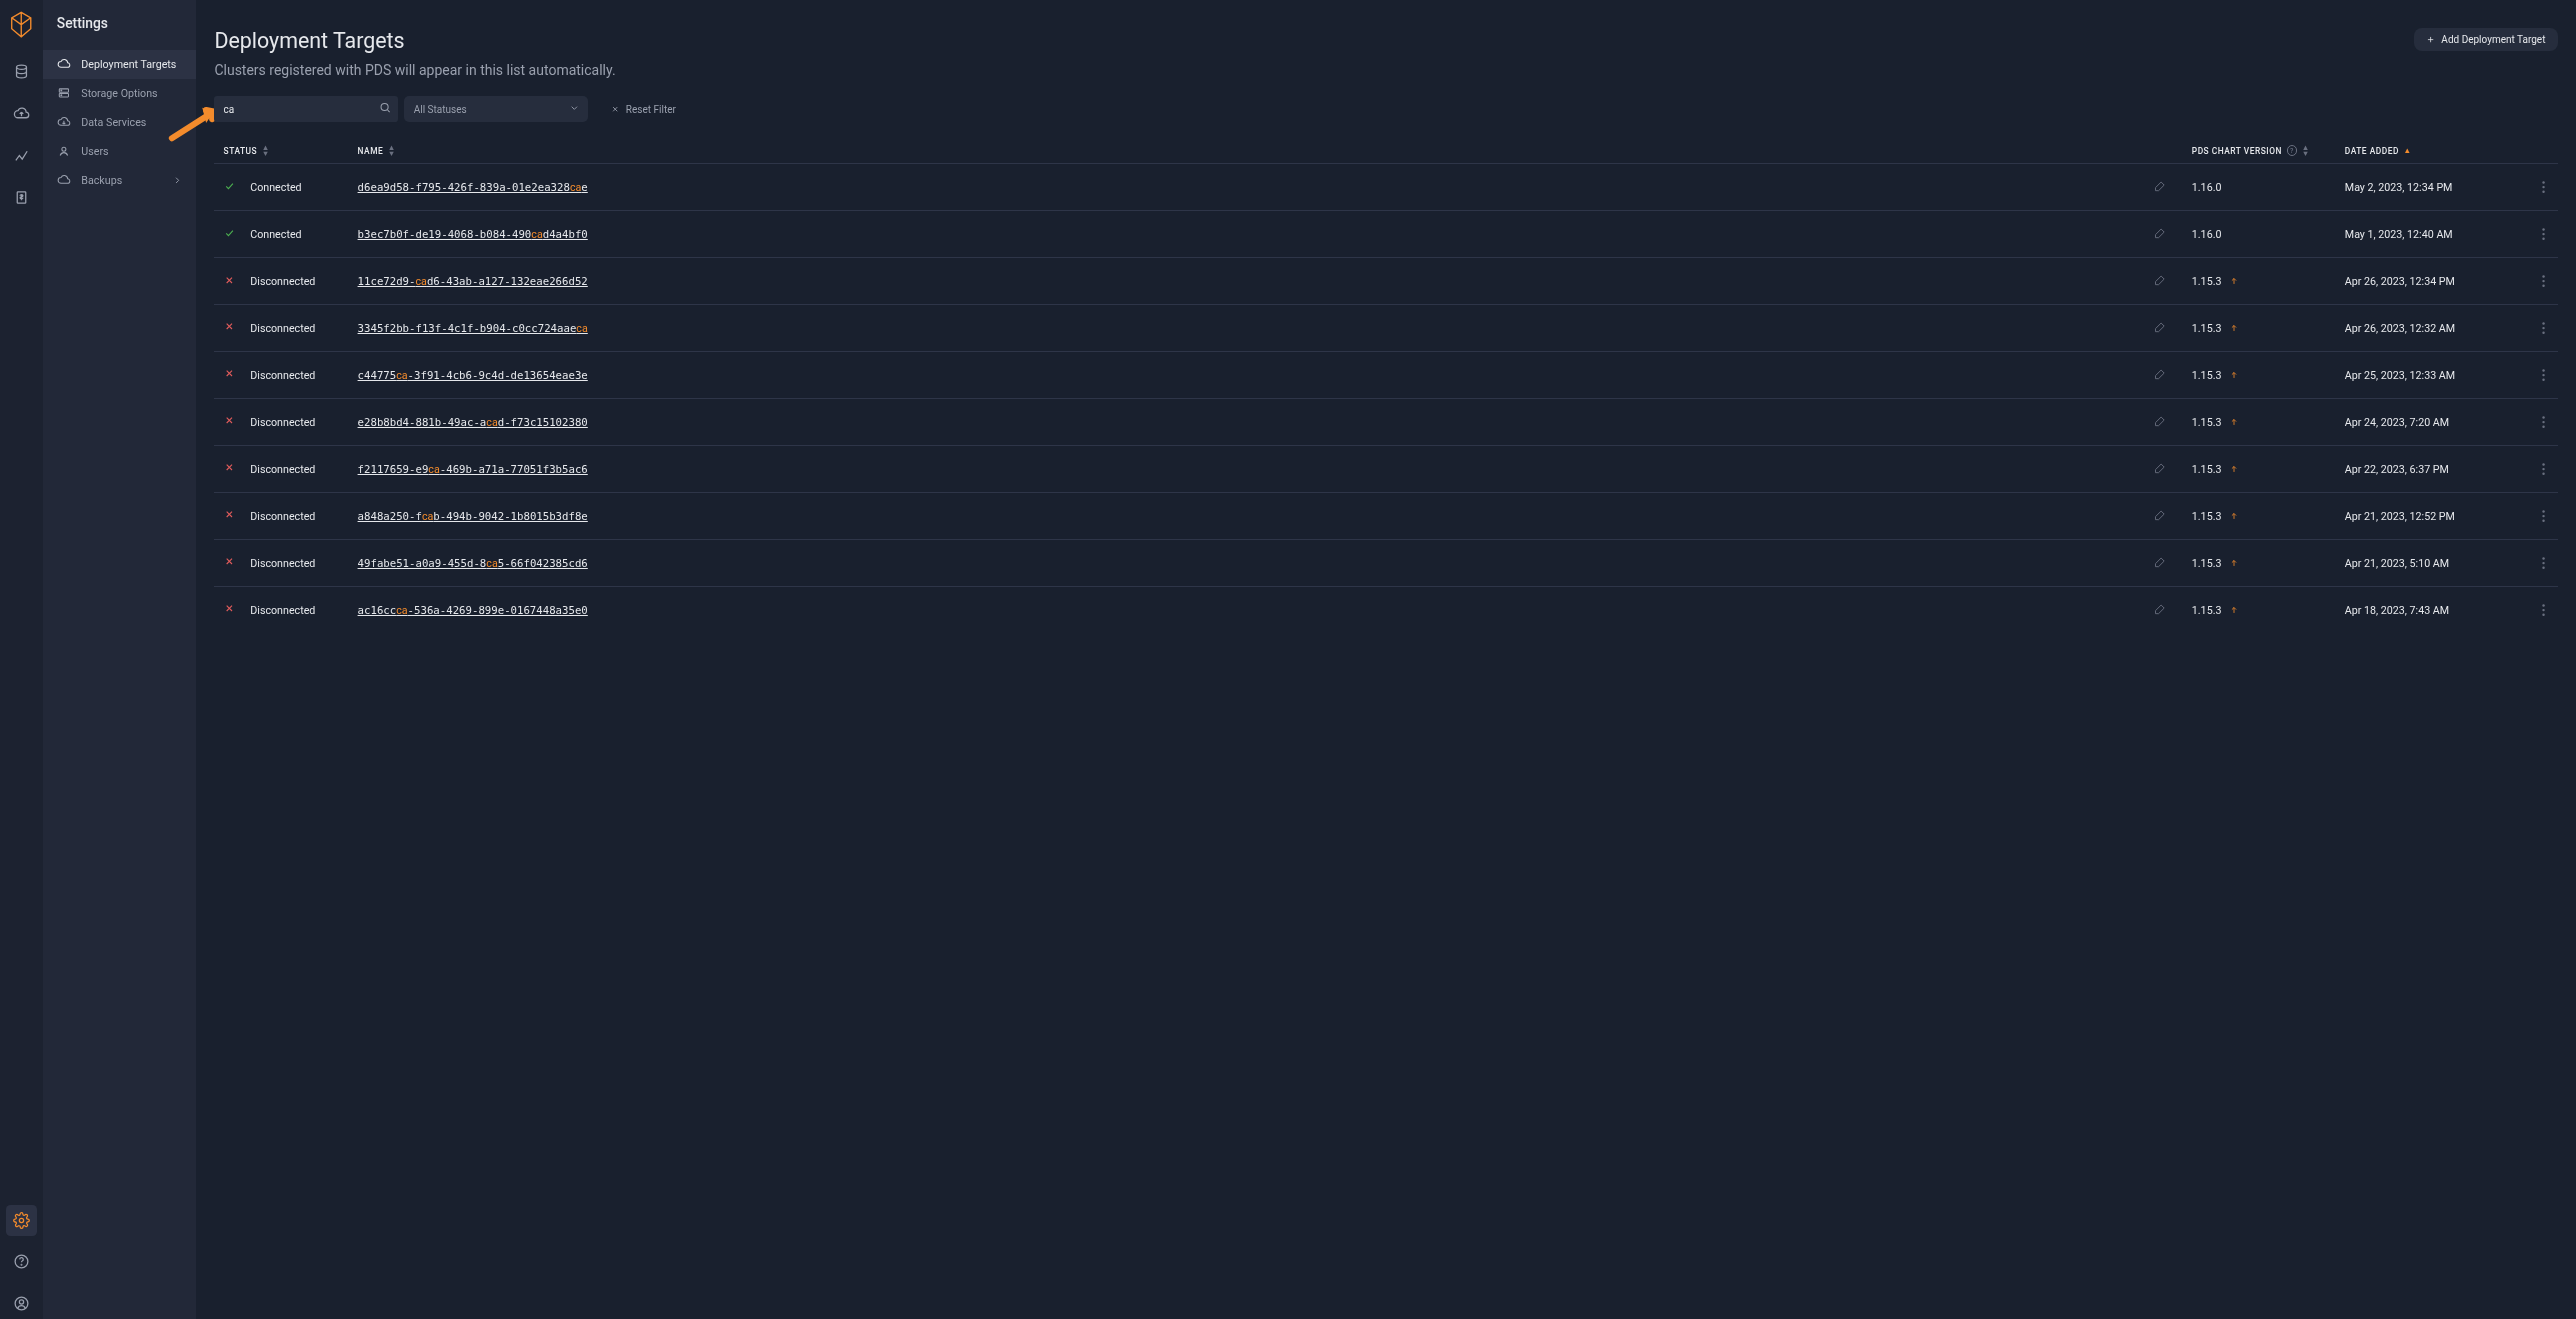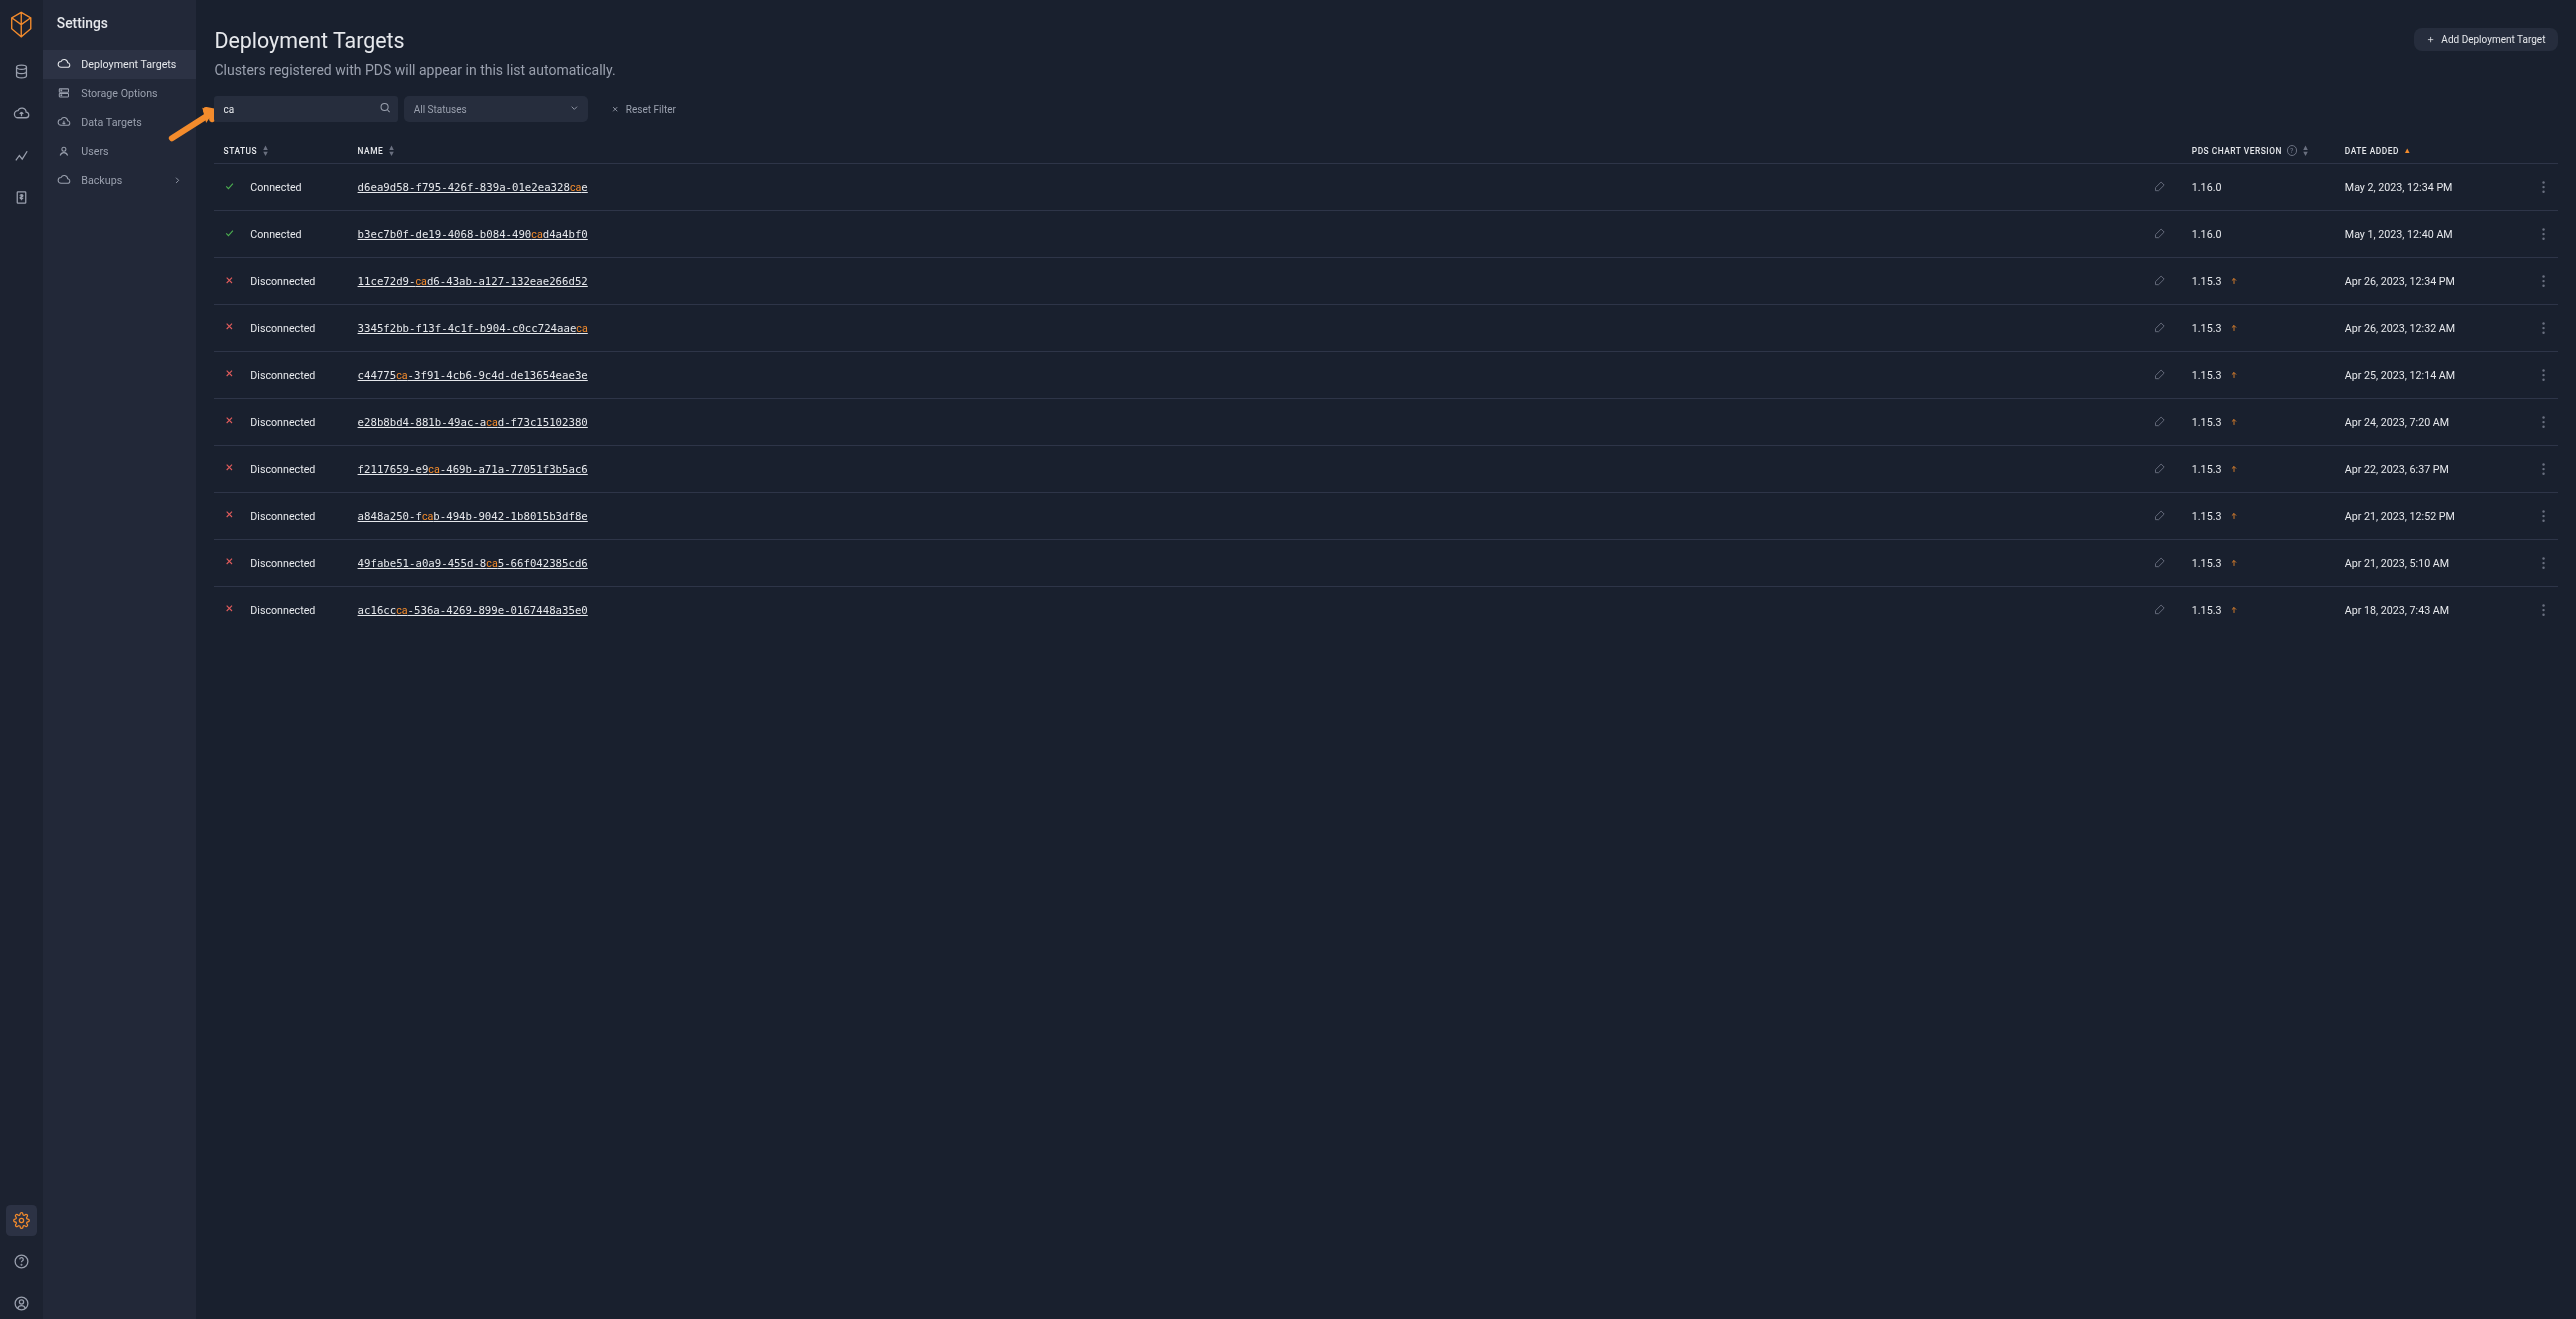--- a/index.html
+++ b/index.html
@@ -160,21 +160,21 @@
           <circle cx="7.5" cy="8" r=".8" fill="currentColor"></circle>
           <circle cx="7.5" cy="16" r=".8" fill="currentColor"></circle>
         </svg>
       <span>Storage Options</span>
     </div>
     <div class="sidebar-item">
       <svg viewBox="0 0 24 24" fill="none" stroke="currentColor" stroke-width="1.8">
           <path d="M7 18a5 5 0 0 1 0-10 6 6 0 0 1 11.5 2A4 4 0 0 1 18 18H7z"></path>
           <path d="M12 16v-6m0 6l-2.5-2.5M12 16l2.5-2.5"></path>
         </svg>
-      <span>Data Targets</span>
+      <span>Data Services</span>
     </div>
     <div class="sidebar-item">
       <svg viewBox="0 0 24 24" fill="none" stroke="currentColor" stroke-width="1.8">
           <circle cx="12" cy="9" r="3.5"></circle>
           <path d="M5.5 20c1-3 3.7-5 6.5-5s5.5 2 6.5 5"></path>
         </svg>
       <span>Users</span>
     </div>
     <div class="sidebar-item">
       <svg viewBox="0 0 24 24" fill="none" stroke="currentColor" stroke-width="1.8">
@@ -407,21 +407,21 @@
             <td class="col-ver">
               <div class="version-cell">
                 <span>1.15.3</span>
                 <span class="upgrade-icon">
                   <svg viewBox="0 0 24 24" fill="none" stroke="currentColor" stroke-width="2">
                     <path d="M12 19V6m0 0l-5 5m5-5l5 5"></path>
                   </svg>
                 </span>
               </div>
             </td>
-            <td class="col-date"><span>Apr 25, 2023, 12:14 AM</span></td>
+            <td class="col-date"><span>Apr 25, 2023, 12:33 AM</span></td>
             <td class="col-actions"><span class="kebab">
                 <svg viewBox="0 0 4 16">
                   <circle cx="2" cy="2" r="1.6" fill="currentColor"></circle>
                   <circle cx="2" cy="8" r="1.6" fill="currentColor"></circle>
                   <circle cx="2" cy="14" r="1.6" fill="currentColor"></circle>
                 </svg>
               </span></td>
           </tr>
           <tr>
             <td class="col-status">

